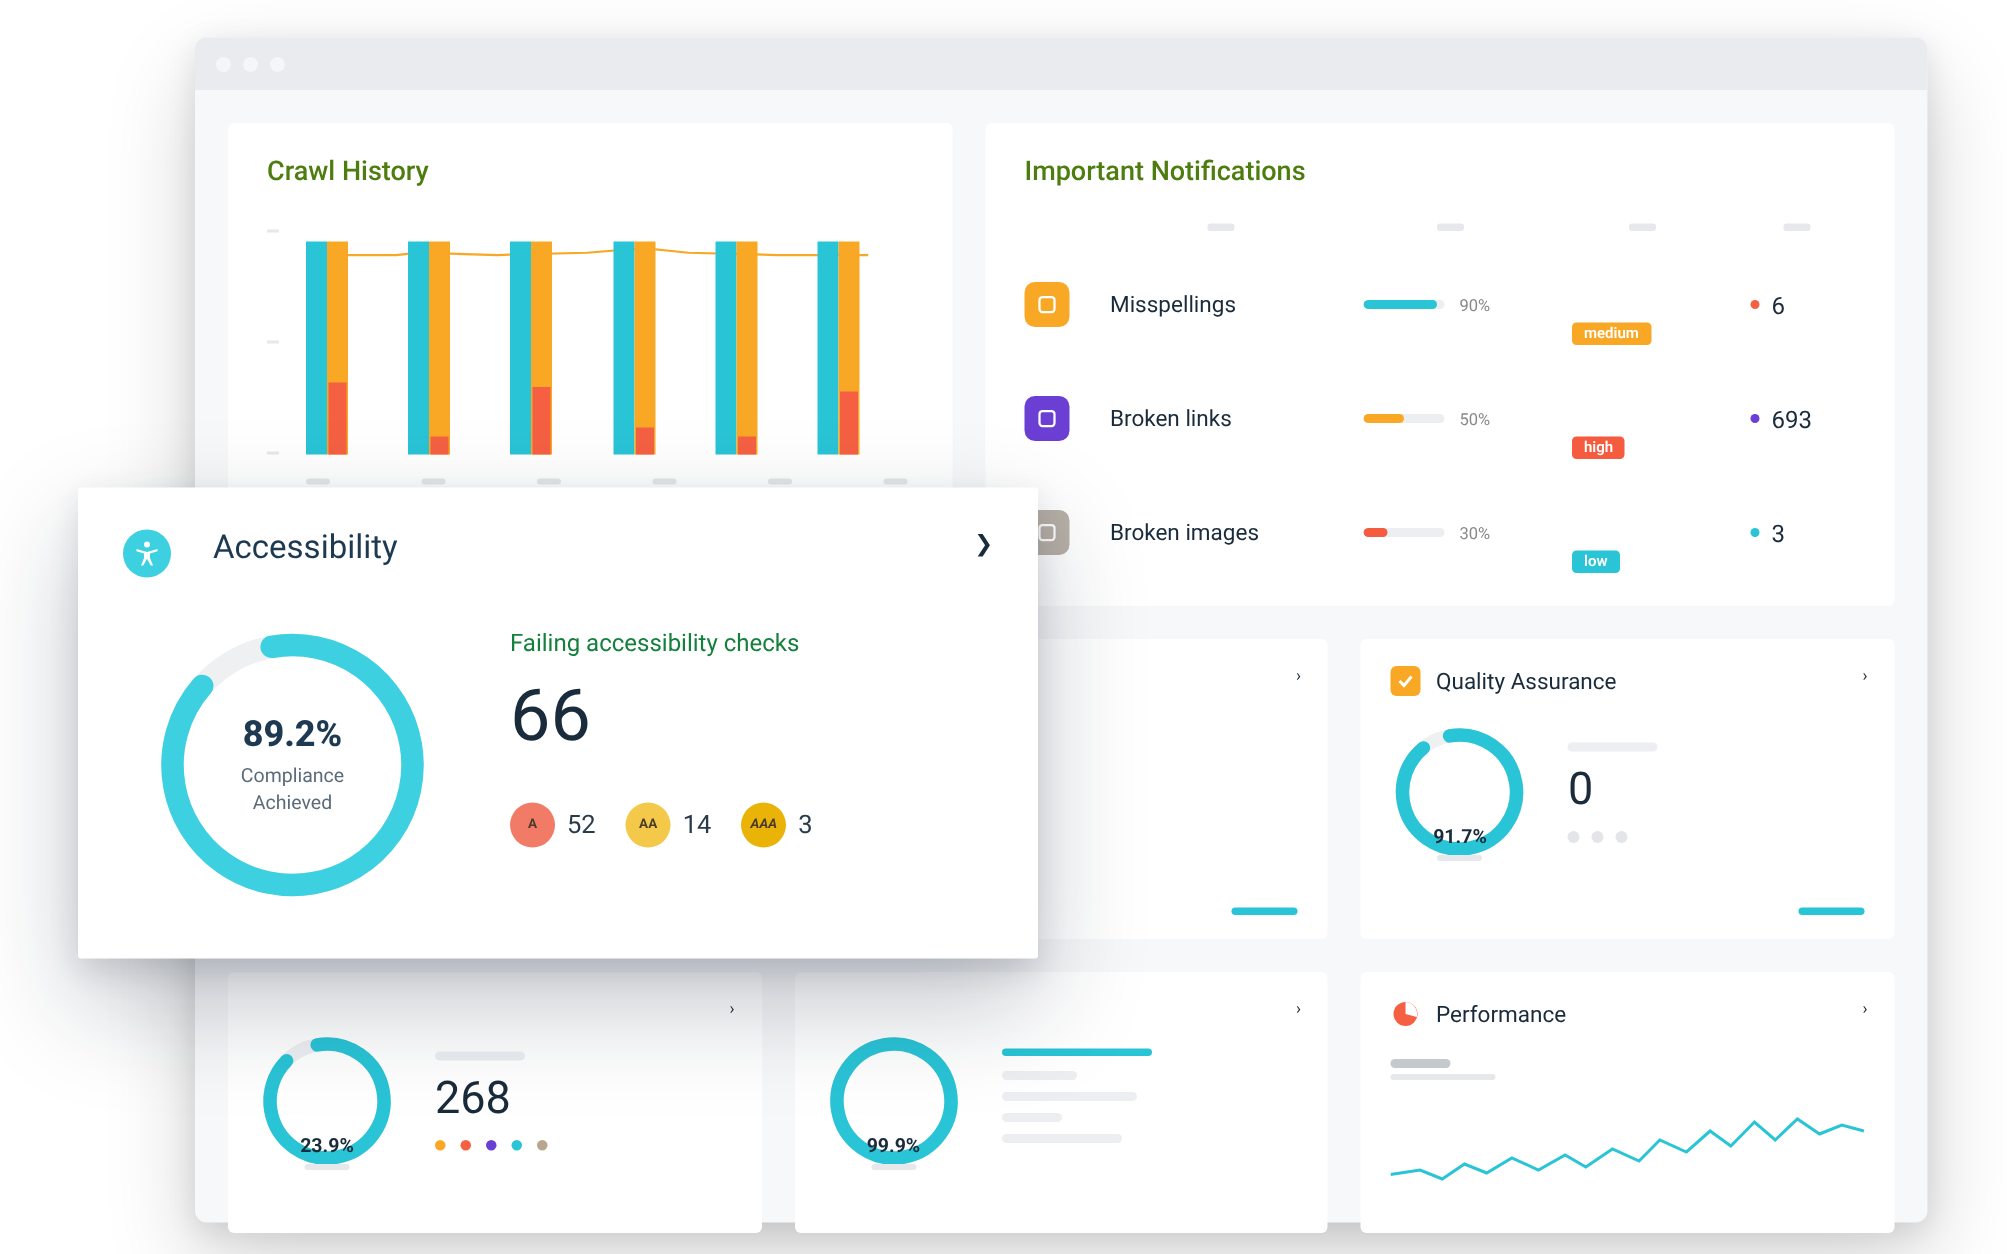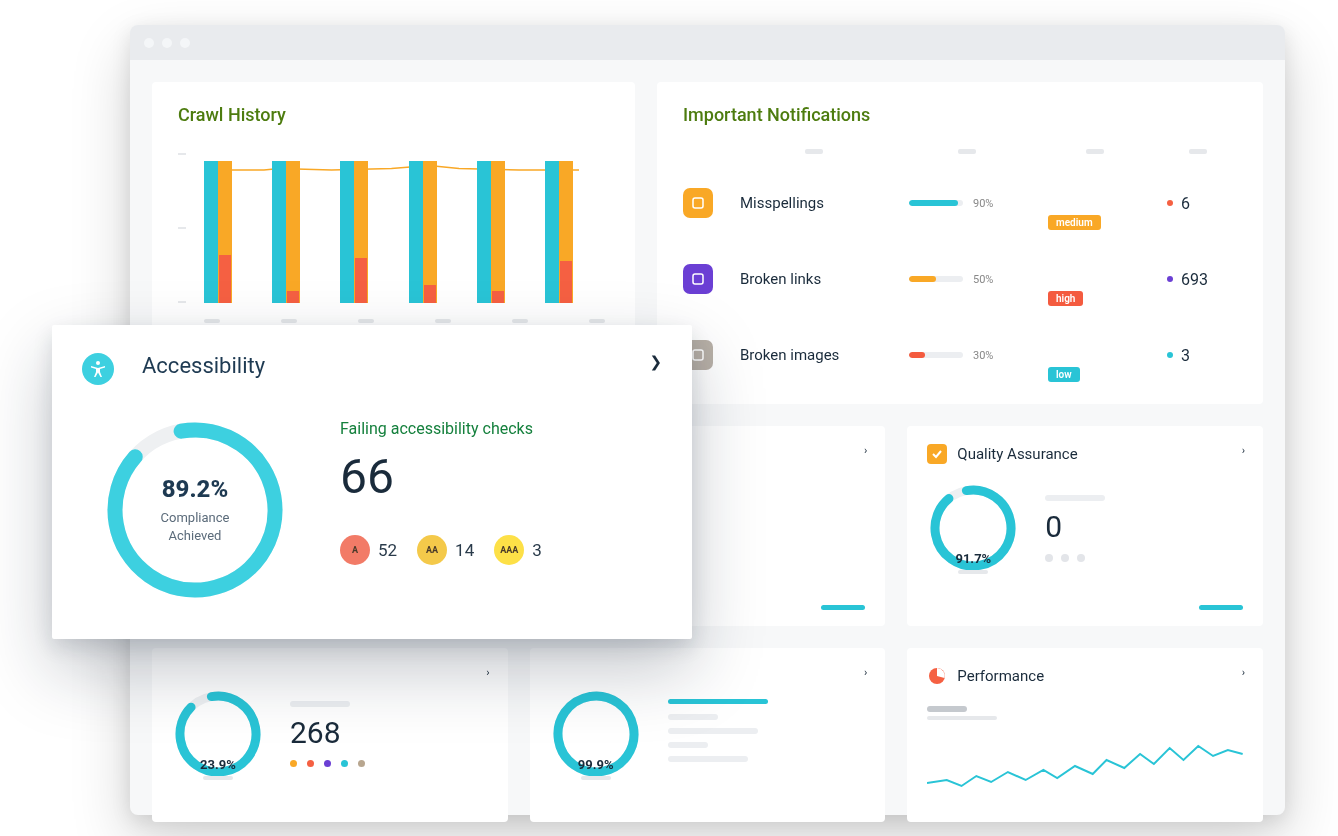--- a/index.html
+++ b/index.html
@@ -431,19 +431,19 @@
       <div class="levels" id="levels">
           <div class="lvl">
             <span class="lvl-badge" style="background:#f27b67;color:#4a3a2a;">A</span>
             <span>52</span>
           </div>
           <div class="lvl">
             <span class="lvl-badge" style="background:#f4c94a;color:#4a3a2a;">AA</span>
             <span>14</span>
           </div>
           <div class="lvl">
-            <span class="lvl-badge" style="background:#fde047;color:#4a3a2a;">AAA</span>
+            <span class="lvl-badge" style="background:#eab308;color:#4a3a2a;font-style:italic;">AAA</span>
             <span>3</span>
           </div>
         </div>
     </div>
   </div>
 </div>
 
 </body></html>

